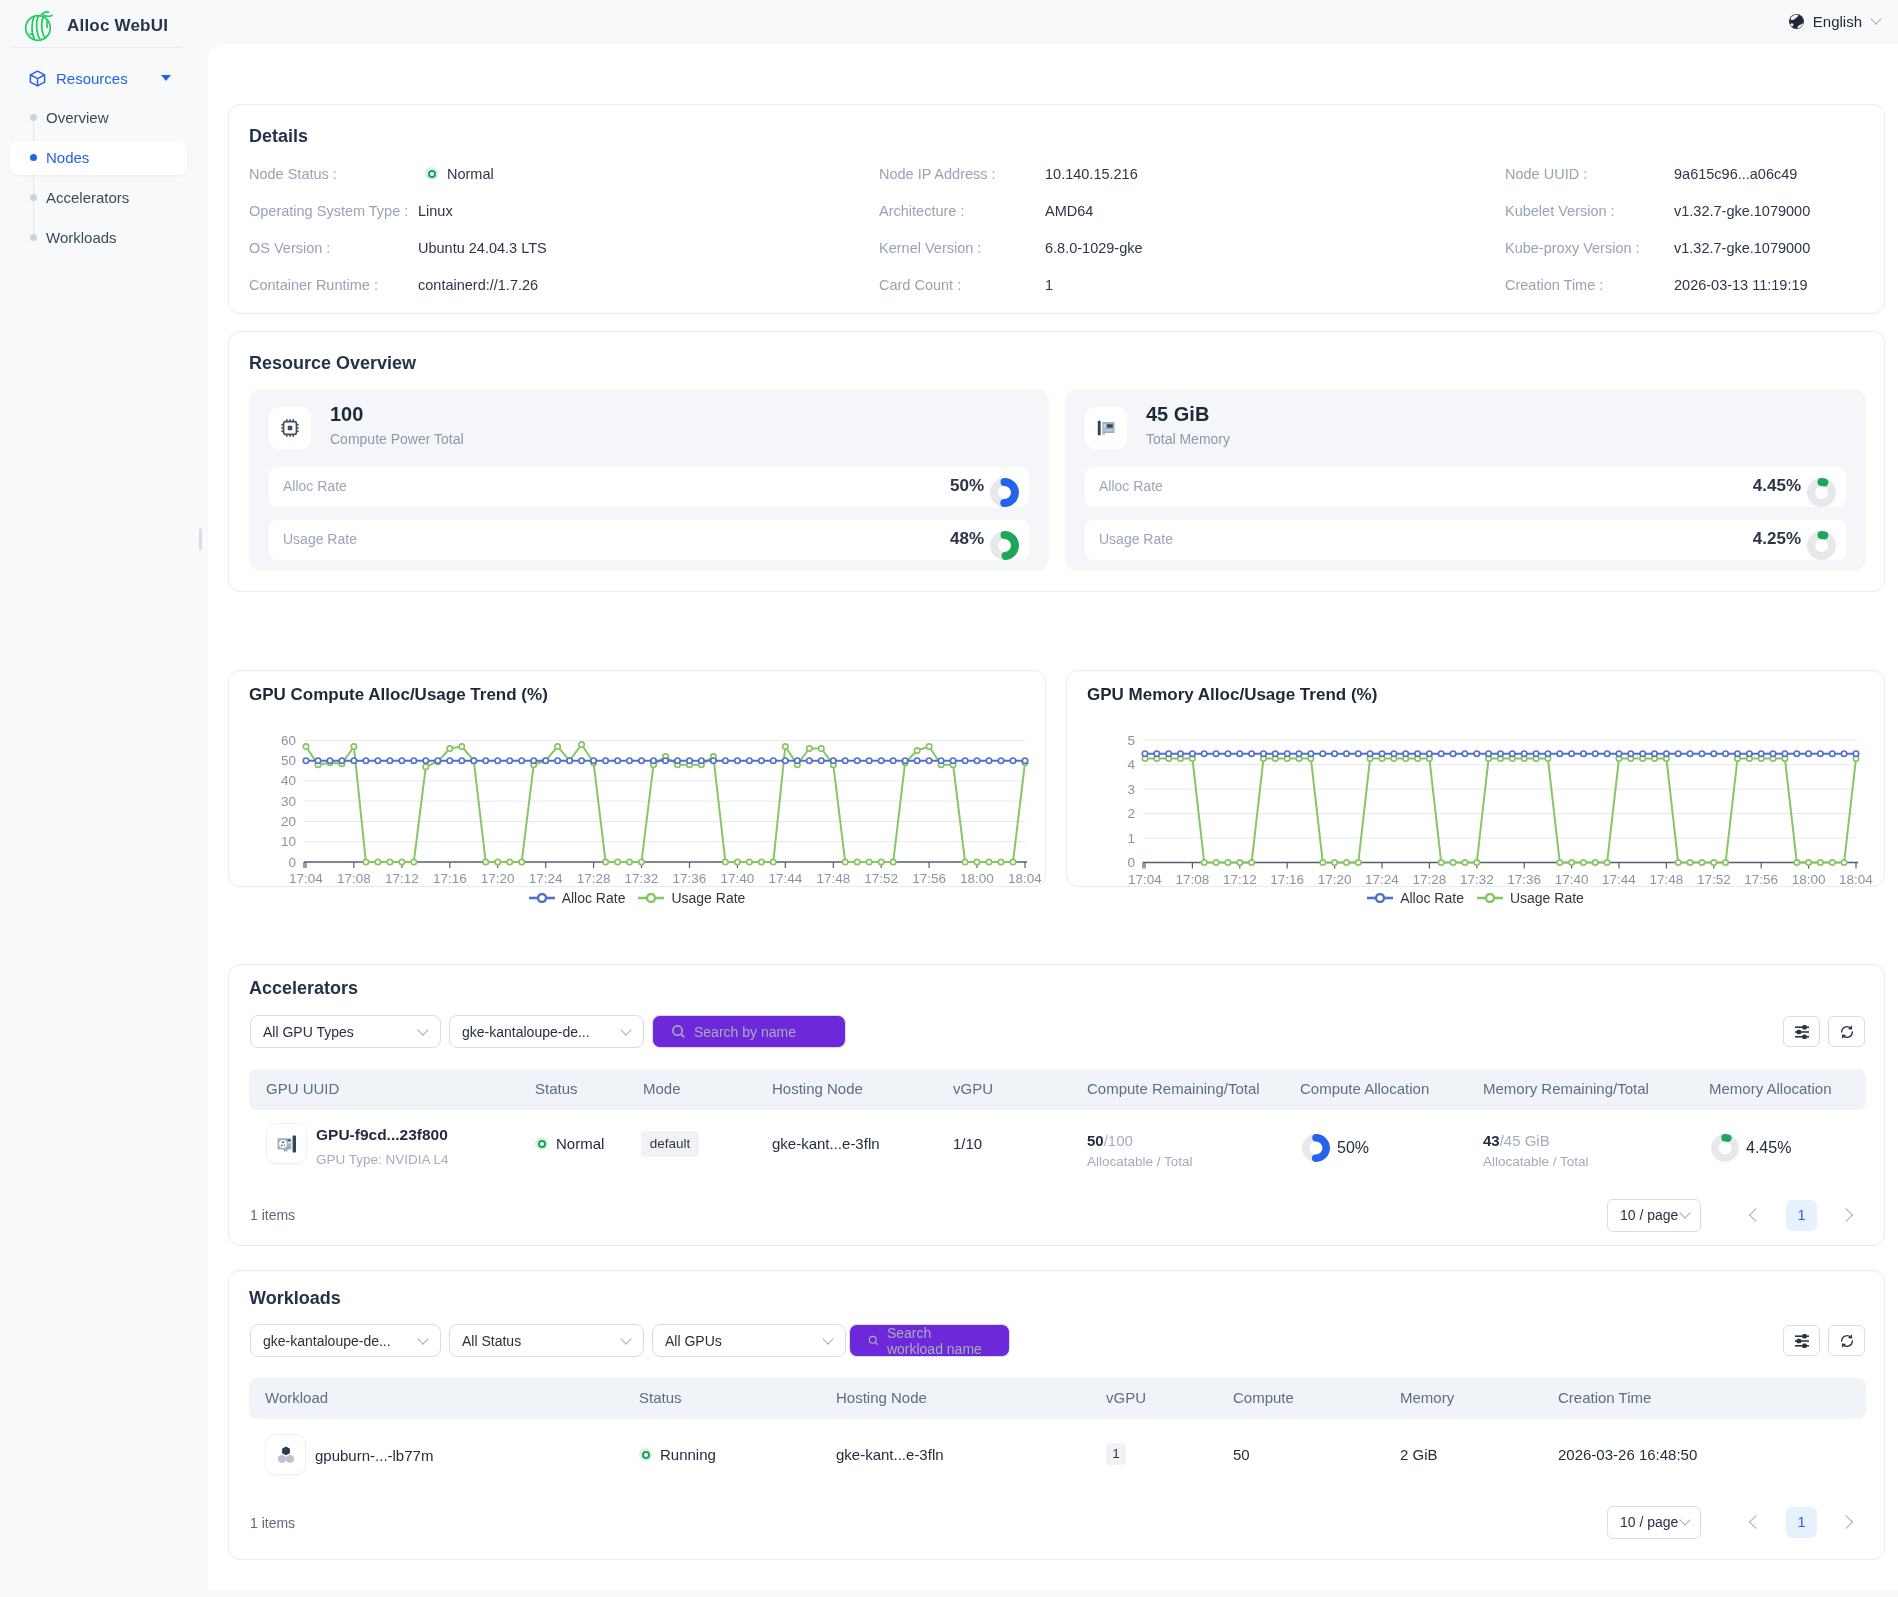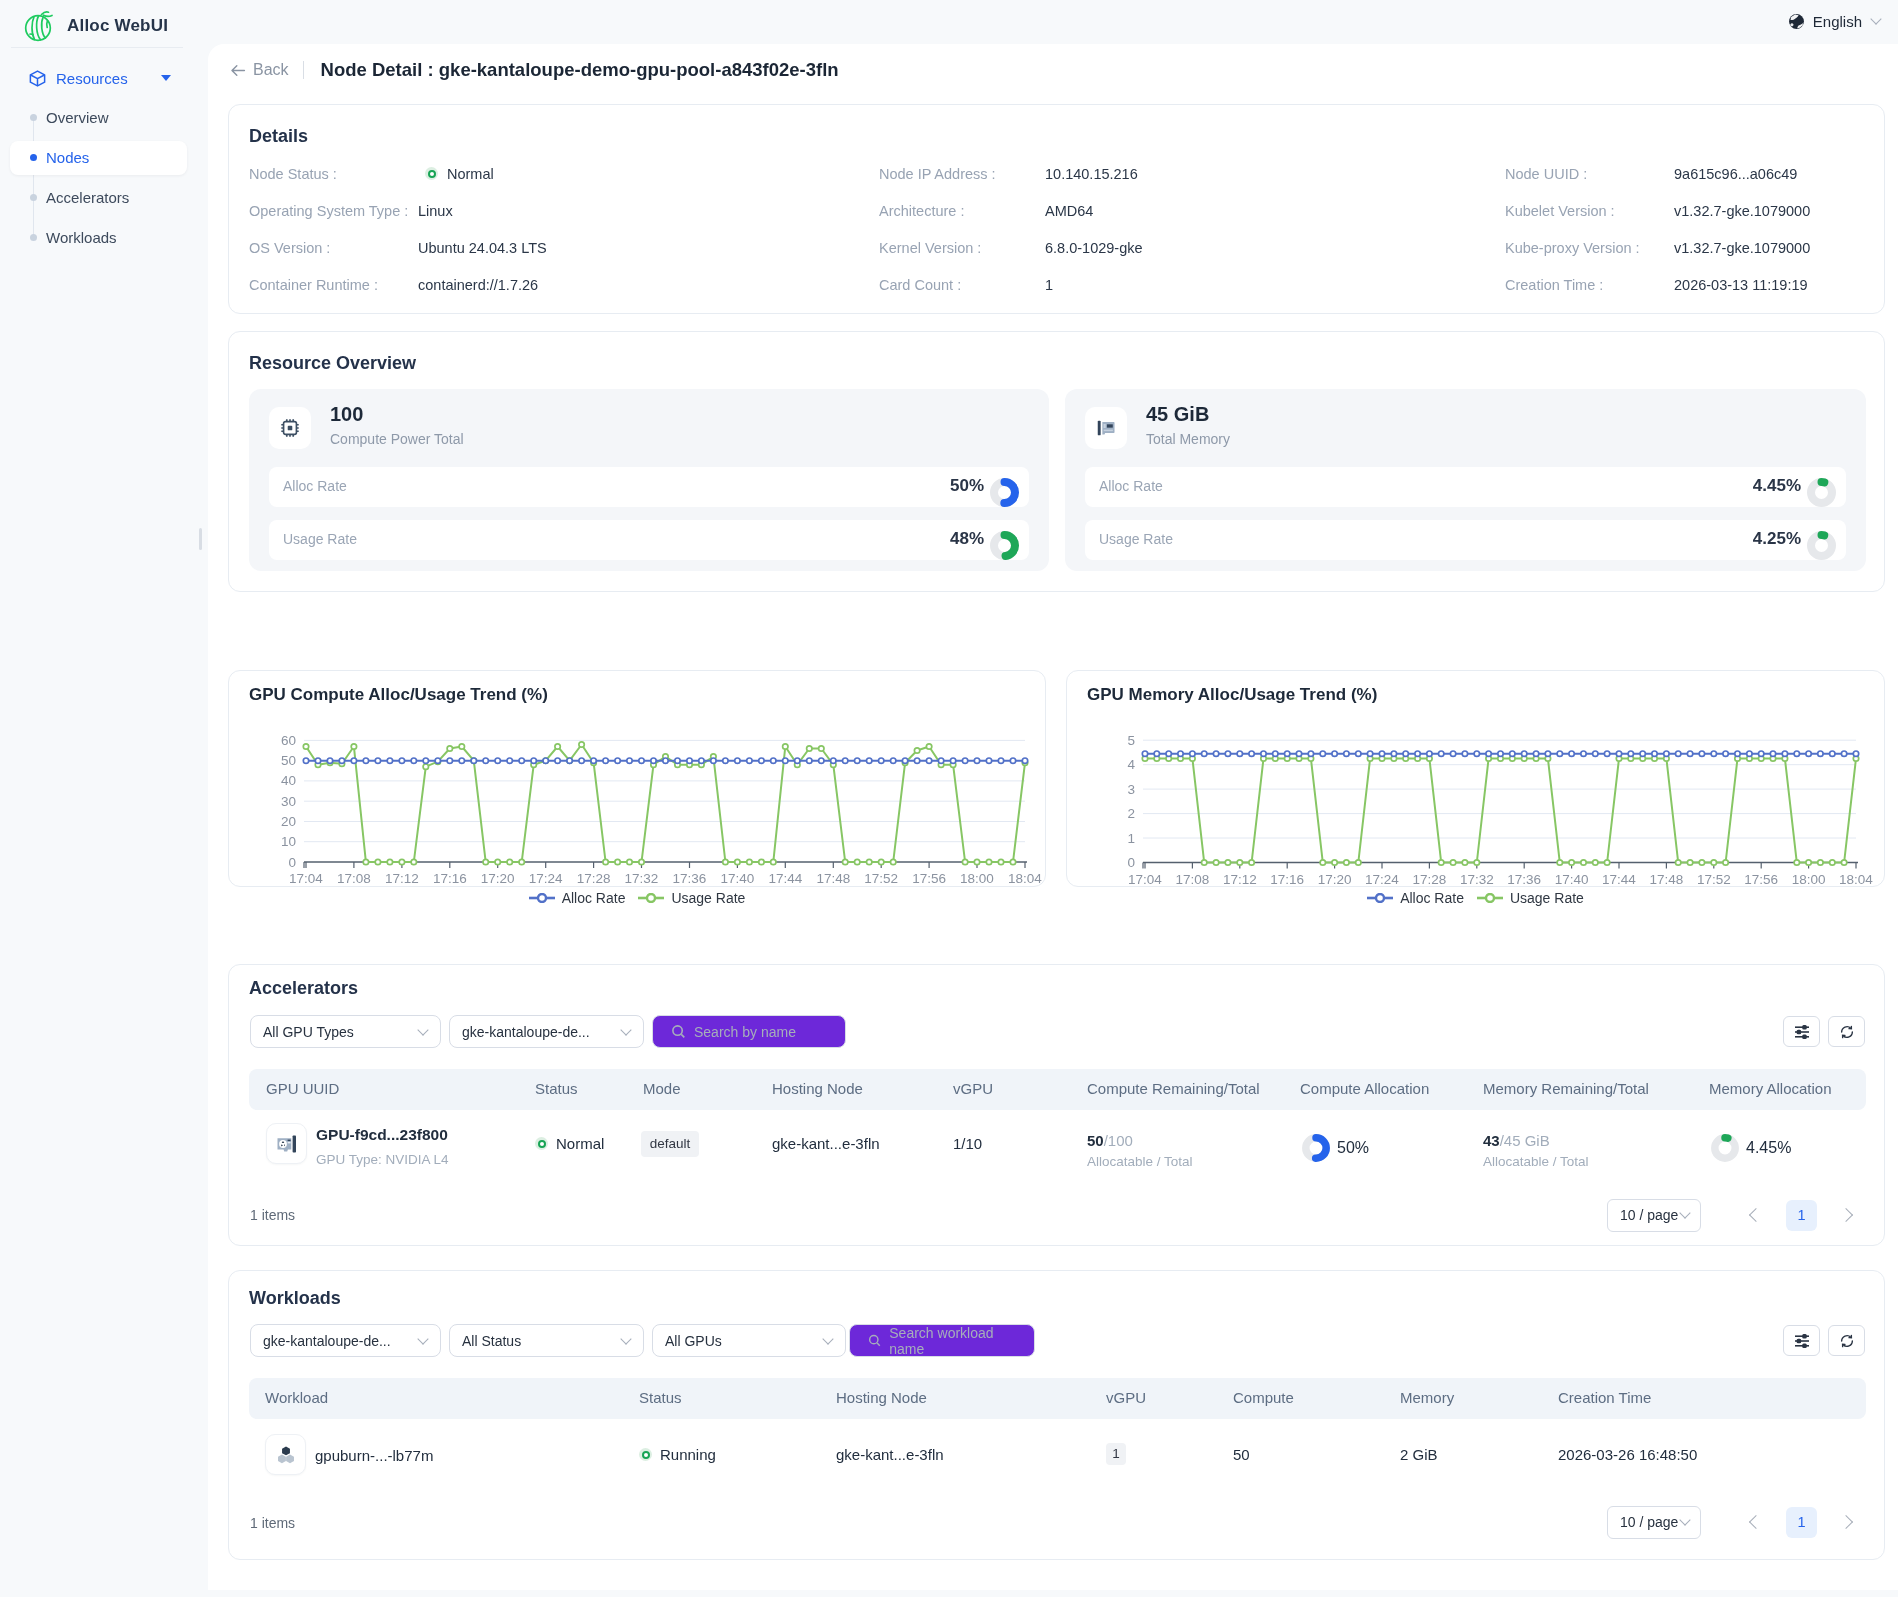--- a/index.html
+++ b/index.html
@@ -116,28 +116,20 @@
 <div class="mitem" style="top:109px;">Overview</div>
 <div class="mdot" style="top:154px; background:#2563eb;"></div>
 <div class="mitem" style="top:149px; color:#2563eb;">Nodes</div>
 <div class="mdot" style="top:194px;"></div>
 <div class="mitem" style="top:189px;">Accelerators</div>
 <div class="mdot" style="top:234px;"></div>
 <div class="mitem" style="top:229px;">Workloads</div>
 <div class="handle"></div>
 
 <div class="panel">
-<div class="crumbs">
-  <svg width="16" height="15" viewBox="0 0 20 16" fill="none" stroke="#8a94a3" stroke-width="1.8" stroke-linecap="round" stroke-linejoin="round">
-        <path d="M8.5 2 2.5 8l6 6M2.8 8H18"></path>
-      </svg>
-  <div class="back">Back</div>
-  <div class="sep"></div>
-  <div class="title">Node Detail : gke-kantaloupe-demo-gpu-pool-a843f02e-3fln</div>
-</div>
 <div class="card" style="top:60px; height:210px;">
   <h2>Details</h2>
   <div class="dlabel" style="left:20px; top:61px;">Node Status :</div>
   <div class="sdot" style="left:196px; top:62px;">
         <i></i>
       </div>
   <div class="dval" style="left:218px; top:61px;">Normal</div>
   <div class="dlabel" style="left:20px; top:98px;">Operating System Type :</div>
   <div class="dval" style="left:189px; top:98px;">Linux</div>
   <div class="dlabel" style="left:20px; top:135px;">OS Version :</div>
@@ -689,21 +681,21 @@
     <div class="parrow" style="left:1522px; top:245px; transform:rotate(45deg);"></div>
     <div class="pnum" style="left:1557px; top:235px;">1</div>
     <div class="parrow" style="left:1612px; top:245px; transform:rotate(225deg);"></div>
   </div>
 </div>
 <div class="card" style="top:1226px; height:290px;">
   <h2 style="top:17px;">Workloads</h2>
   <div class="dd" style="left:21px; top:53px; width:191px;">gke-kantaloupe-de...<div class="chev"></div></div>
   <div class="dd" style="left:220px; top:53px; width:195px;">All Status<div class="chev"></div></div>
   <div class="dd" style="left:423px; top:53px; width:194px;">All GPUs<div class="chev"></div></div>
-  <div class="search" style="left:620px; top:53px; width:186px;">
+  <div class="search" style="left:620px; top:53px; width:161px;">
     <svg width="15" height="15" viewBox="0 0 16 16" fill="none" stroke="#a6aeba" stroke-width="1.7">
           <circle cx="7" cy="7" r="5"></circle>
           <path d="m11 11 3.2 3.2"></path>
         </svg>
     <span>Search workload name</span>
   </div>
   <div class="ibtn" style="left:1554px; top:54px;">
         <svg width="16" height="16" viewBox="0 0 16 16" stroke="#2b3544" stroke-width="1.6" fill="#2b3544">
           <line x1="1" y1="3.2" x2="15" y2="3.2"></line>
           <line x1="1" y1="8" x2="15" y2="8"></line>

